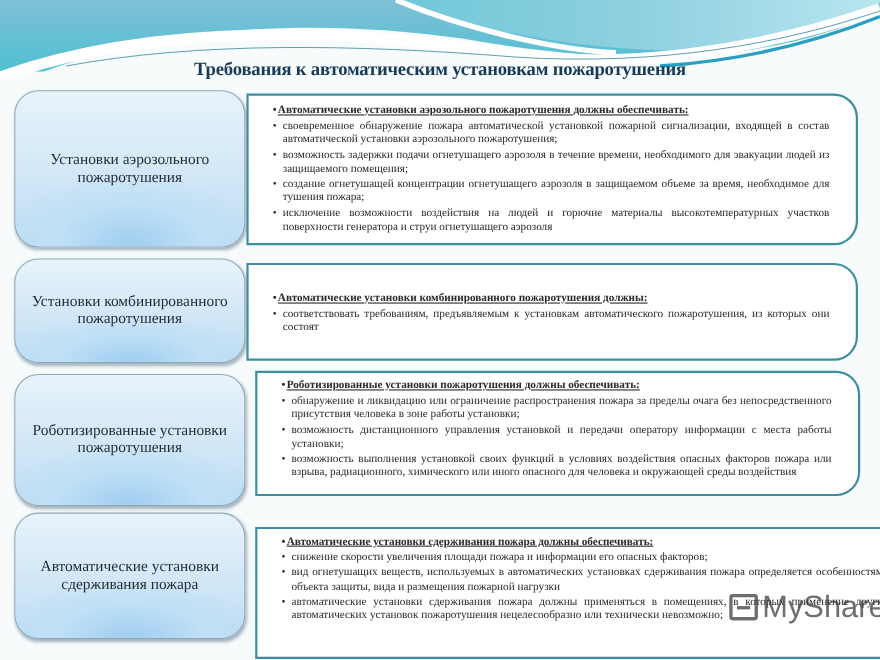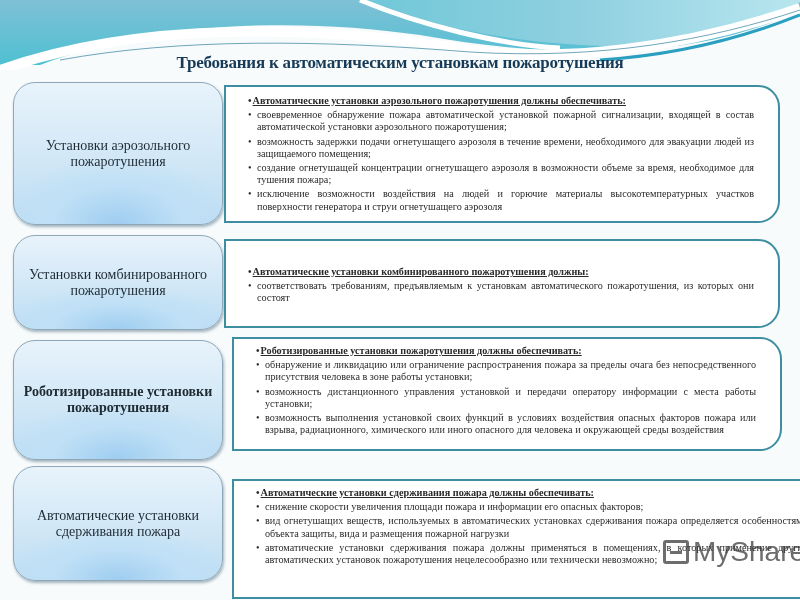--- a/index.html
+++ b/index.html
@@ -94,33 +94,33 @@
 
 <div class="title">Требования к автоматическим установкам пожаротушения</div>
 
 <div class="left-box" style="top:82px; height:143px;">
   <span>Установки аэрозольного пожаротушения</span>
 </div>
 <div class="right-box" style="top:85px; height:138px; padding-top:8px;">
   <div class="head">Автоматические установки аэрозольного пожаротушения должны обеспечивать:</div>
   <div class="item">своевременное обнаружение пожара автоматической установкой пожарной сигнализации, входящей в состав автоматической установки аэрозольного пожаротушения;</div>
   <div class="item">возможность задержки подачи огнетушащего аэрозоля в течение времени, необходимого для эвакуации людей из защищаемого помещения;</div>
-  <div class="item">создание огнетушащей концентрации огнетушащего аэрозоля в возможности объеме за время, необходимое для тушения пожара;</div>
+  <div class="item">создание огнетушащей концентрации огнетушащего аэрозоля в защищаемом объеме за время, необходимое для тушения пожара;</div>
   <div class="item">исключение возможности воздействия на людей и горючие материалы высокотемпературных участков поверхности генератора и струи огнетушащего аэрозоля</div>
 </div>
 
 <div class="left-box" style="top:235px; height:95px;">
   <span>Установки комбинированного пожаротушения</span>
 </div>
 <div class="right-box" style="top:239px; height:89px; padding-top:25px;">
   <div class="head">Автоматические установки комбинированного пожаротушения должны:</div>
   <div class="item">соответствовать требованиям, предъявляемым к установкам автоматического пожаротушения, из которых они состоят</div>
 </div>
 
-<div class="left-box" style="top:340px; height:120px;font-weight:bold;">
+<div class="left-box" style="top:340px; height:120px;">
   <span>Роботизированные установки пожаротушения</span>
 </div>
 <div class="right-box" style="top:337px; height:114px; padding-top:6px; left:232px; width:550px;">
   <div class="head">Роботизированные установки пожаротушения должны обеспечивать:</div>
   <div class="item">обнаружение и ликвидацию или ограничение распространения пожара за пределы очага без непосредственного присутствия человека в зоне работы установки;</div>
   <div class="item">возможность дистанционного управления установкой и передачи оператору информации с места работы установки;</div>
   <div class="item">возможность выполнения установкой своих функций в условиях воздействия опасных факторов пожара или взрыва, радиационного, химического или иного опасного для человека и окружающей среды воздействия</div>
 </div>
 
 <div class="left-box" style="top:466px; height:115px;">

